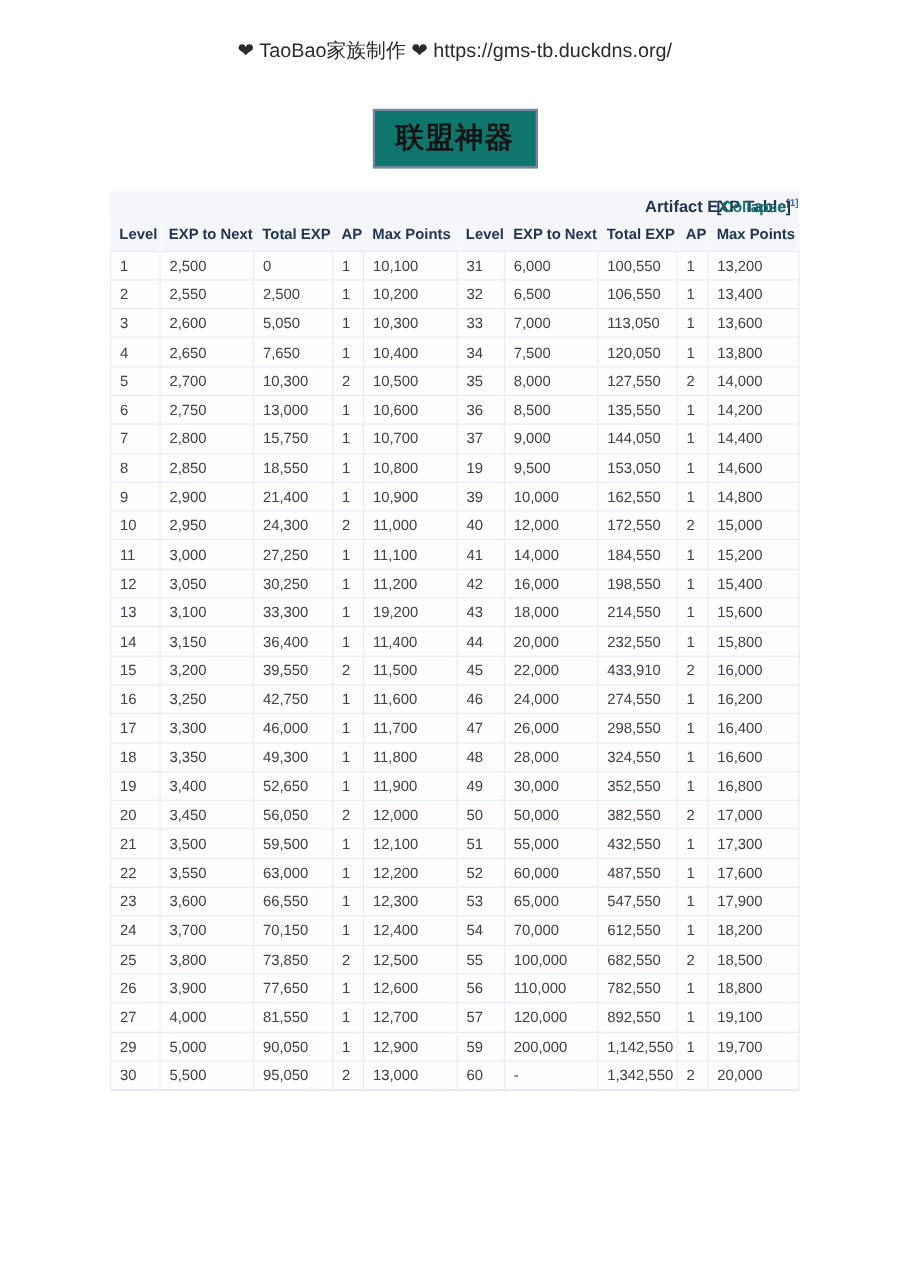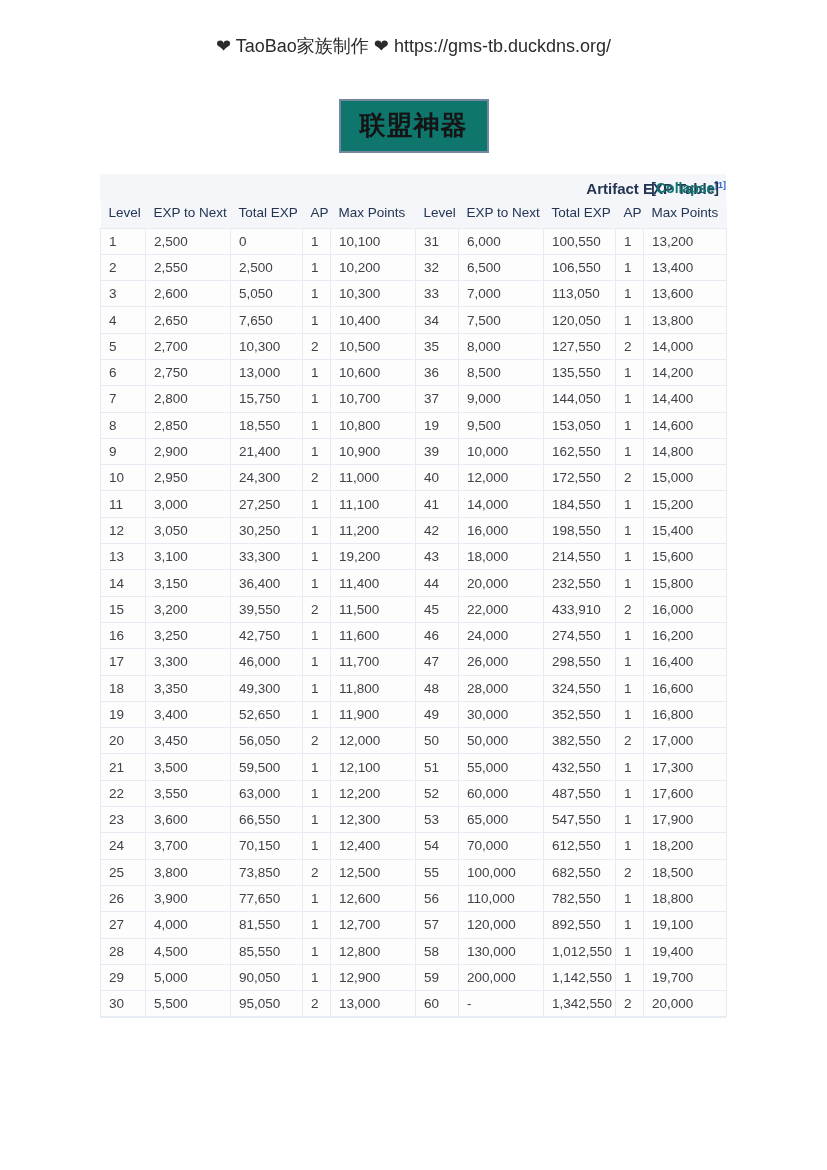--- a/index.html
+++ b/index.html
@@ -47,21 +47,21 @@
     font-size:14px; font-weight:700; color:#223554;
   }
   .collapse-link { color:#0f766e; text-decoration:none; cursor:pointer; }
   table.exp {
     border-collapse:collapse;
     table-layout:fixed;
     width:626px;
   }
   table.exp th {
     background:#f4f6f9;
-    font-size:13.5px; font-weight:400; color:#223554;
+    font-size:13.5px; font-weight:700; color:#223554;
     text-align:left;
     padding:0 0 4px 8px;
     height:26px;
     border:none;
     overflow:hidden; white-space:nowrap;
   }
   table.exp td {
     background:#fdfdfe;
     border:1px solid #e7ecf4;
     font-size:13.5px; color:#3f4247;
@@ -444,32 +444,20 @@
             <td>81,550</td>
             <td>1</td>
             <td>12,700</td>
             <td>57</td>
             <td>120,000</td>
             <td>892,550</td>
             <td>1</td>
             <td>19,100</td>
           </tr>
           <tr>
-            <td>28</td>
-            <td>4,500</td>
-            <td>85,550</td>
-            <td>1</td>
-            <td>12,800</td>
-            <td>58</td>
-            <td>130,000</td>
-            <td>1,012,550</td>
-            <td>1</td>
-            <td>19,400</td>
-          </tr>
-          <tr>
             <td>29</td>
             <td>5,000</td>
             <td>90,050</td>
             <td>1</td>
             <td>12,900</td>
             <td>59</td>
             <td>200,000</td>
             <td>1,142,550</td>
             <td>1</td>
             <td>19,700</td>

